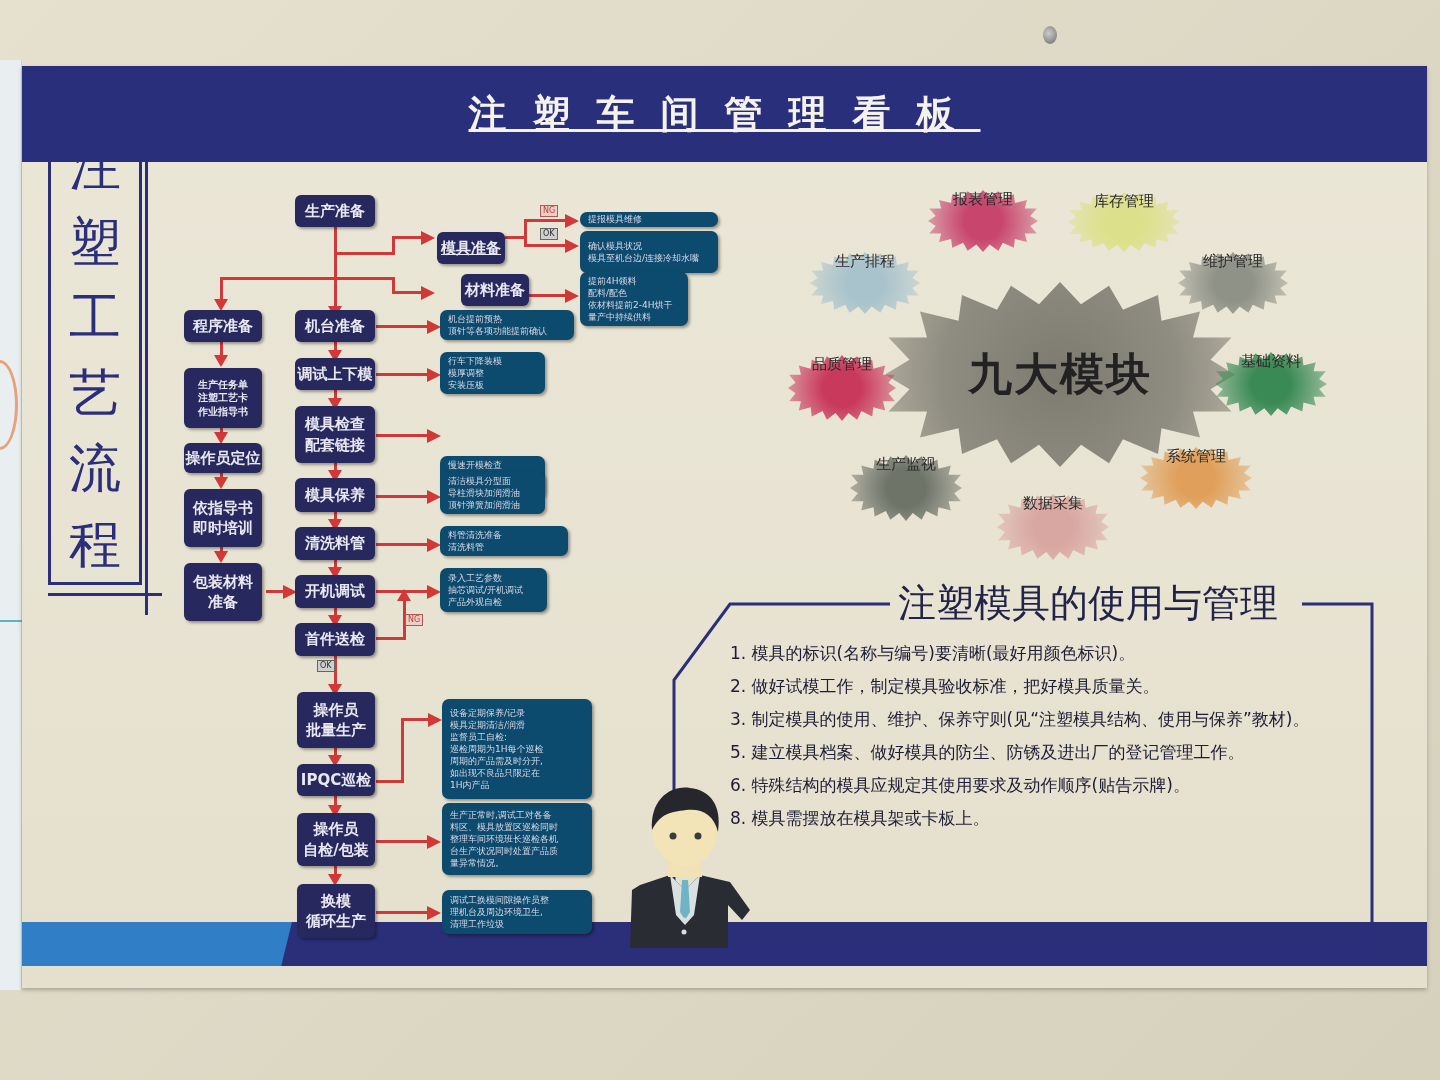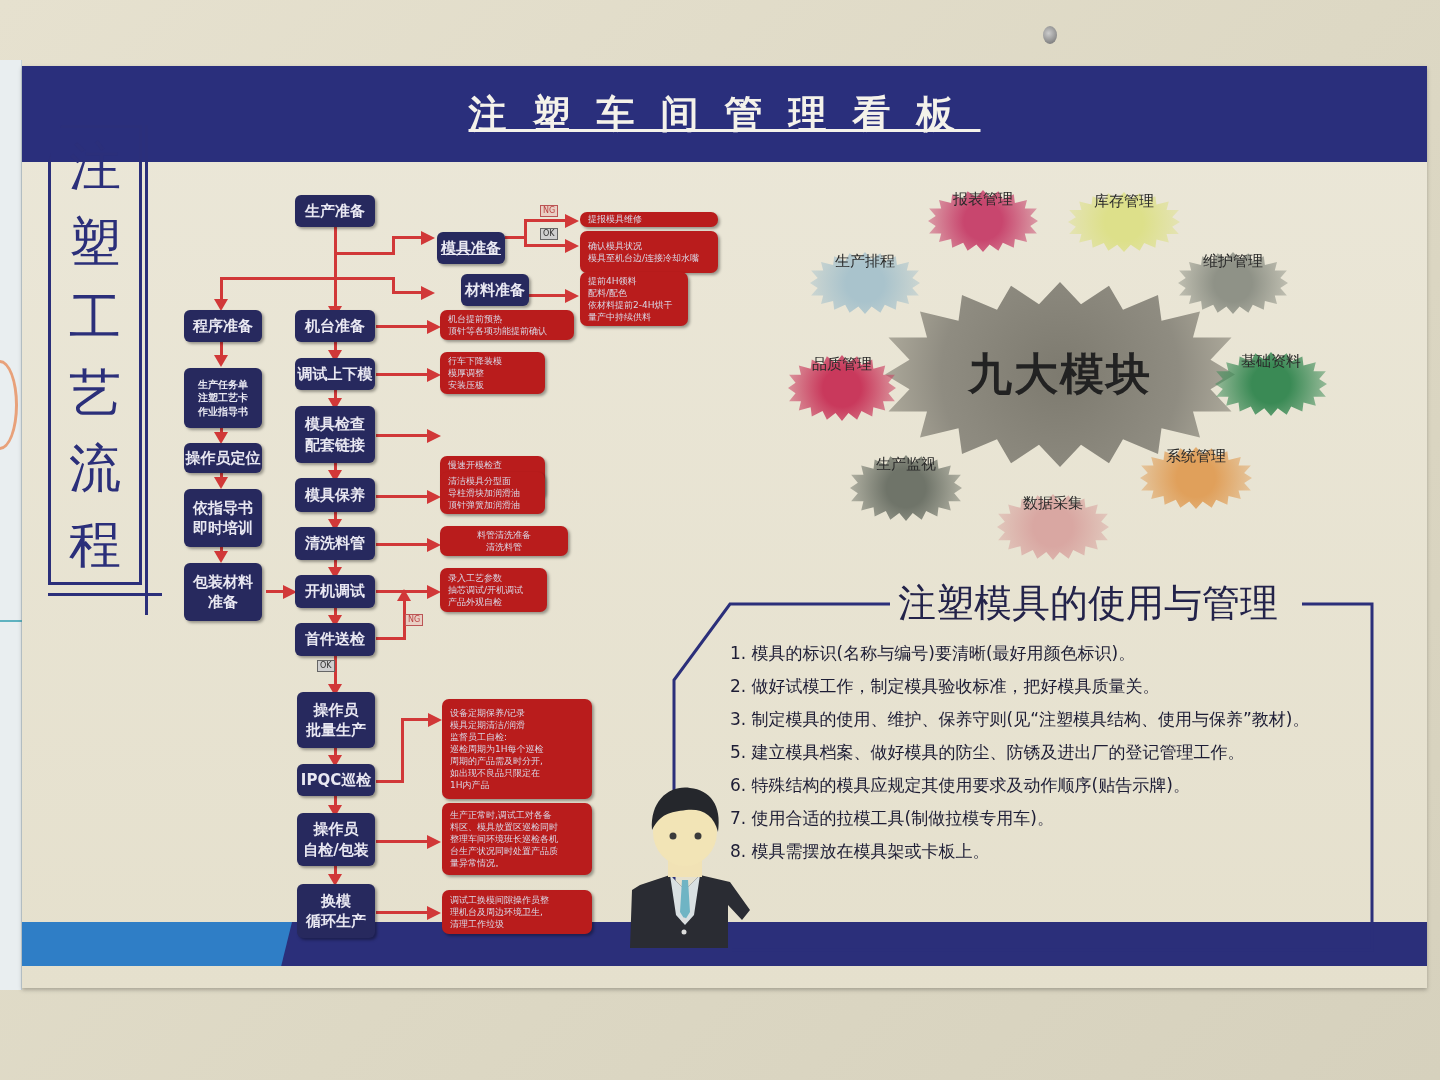--- a/index.html
+++ b/index.html
@@ -22,21 +22,21 @@
   .bottom-bar .light { position: absolute; left: 0; top: 0; width: 270px; height: 100%; background: #2f7ec6; clip-path: polygon(0 0, 100% 0, 96% 100%, 0 100%); }
 
   
   .vtitle { position: absolute; left: 48px; top: 125px; width: 94px; height: 460px; border: 3px solid #2b2f7a; border-radius: 0; clip-path: polygon(14% 0, 100% 0, 100% 100%, 0 100%, 0 8%); display: flex; flex-direction: column; align-items: center; justify-content: space-between; padding: 12px 0; }
   .vtitle span { font-size: 52px; color: #2b2f7a; line-height: 1; font-family: "DejaVu Sans", sans-serif; }
   .vtitle-line-v { position: absolute; left: 145px; top: 125px; width: 3px; height: 490px; background: #2b2f7a; }
   .vtitle-line-h { position: absolute; left: 48px; top: 593px; width: 114px; height: 3px; background: #2b2f7a; }
 
   
   .box { position: absolute; background: #27295e; color: #e9e8f2; border-radius: 6px; box-shadow: 2px 2px 3px rgba(0,0,0,0.35); display: flex; flex-direction: column; align-items: center; justify-content: center; text-align: center; font-weight: bold; font-size: 15px; line-height: 1.35; }
-  .note { position: absolute; background: #b91c1c; color: #d9d8e6; border-radius: 7px; box-shadow: 2px 2px 3px rgba(0,0,0,0.35); font-size: 9px; line-height: 1.35; padding: 4px 8px; display: flex; flex-direction: column; justify-content: center; }
+  .note { position: absolute; background: #0c4a6e; color: #d9d8e6; border-radius: 7px; box-shadow: 2px 2px 3px rgba(0,0,0,0.35); font-size: 9px; line-height: 1.35; padding: 4px 8px; display: flex; flex-direction: column; justify-content: center; }
 
   .ln { position: absolute; background: #d13838; }
   .ah-r { position: absolute; width: 0; height: 0; border-top: 7px solid transparent; border-bottom: 7px solid transparent; border-left: 14px solid #d13838; }
   .ah-d { position: absolute; width: 0; height: 0; border-left: 7px solid transparent; border-right: 7px solid transparent; border-top: 12px solid #d13838; }
   .ah-u { position: absolute; width: 0; height: 0; border-left: 7px solid transparent; border-right: 7px solid transparent; border-bottom: 12px solid #d13838; }
   .tag { position: absolute; font-size: 8px; padding: 0 2px; border: 1px solid #b55; color: #b44; background: #e9cfc4; line-height: 10px; }
   .tag.ok { border-color: #666; color: #333; background: #cfcfcf; }
 
   
   .burst { position: absolute; display: flex; justify-content: center; font-weight: normal; font-size: 15px; color: #2a2a2a; }
@@ -227,21 +227,21 @@
 <div class="note" style="left:440px;top:413px;width:105px;height:42px;margin-top:43px;">
     <span>慢速开模检查</span>
     <span>水管/油管</span>
     <span>抽芯/模温机</span>
   </div>
 <div class="note" style="left:440px;top:472px;width:105px;height:42px;">
     <span>清洁模具分型面</span>
     <span>导柱滑块加润滑油</span>
     <span>顶针弹簧加润滑油</span>
   </div>
-<div class="note" style="left:440px;top:526px;width:128px;height:30px;align-items:center;">
+<div class="note" style="left:440px;top:526px;width:128px;height:30px;">
     <span>料管清洗准备</span>
     <span>清洗料管</span>
   </div>
 <div class="note" style="left:440px;top:568px;width:107px;height:44px;">
     <span>录入工艺参数</span>
     <span>抽芯调试/开机调试</span>
     <span>产品外观自检</span>
   </div>
 <div class="note" style="left:442px;top:673px;width:150px;height:100px;margin-top:26px;">
     <span>设备定期保养/记录</span>
@@ -319,21 +319,20 @@
   <polyline points="218,2 58,2 2,78 2,320" fill="none" stroke="#2b2f7a" stroke-width="3"></polyline>
   <polyline points="630,2 700,2 700,348 60,348" fill="none" stroke="#2b2f7a" stroke-width="3"></polyline>
 </svg>
 <div class="mm-title">注塑模具的使用与管理</div>
 <ul class="mm-list">
   <li>1. 模具的标识(名称与编号)要清晰(最好用颜色标识)。</li>
   <li>2. 做好试模工作，制定模具验收标准，把好模具质量关。</li>
   <li>3. 制定模具的使用、维护、保养守则(见“注塑模具结构、使用与保养”教材)。</li>
   <li>5. 建立模具档案、做好模具的防尘、防锈及进出厂的登记管理工作。</li>
   <li>6. 特殊结构的模具应规定其使用要求及动作顺序(贴告示牌)。</li>
-  <li>7. 使用合适的拉模工具(制做拉模专用车)。</li>
   <li>8. 模具需摆放在模具架或卡板上。</li>
 </ul>
 
 <svg style="position:absolute;left:610px;top:770px;width:150px;height:180px;" viewBox="0 0 150 180">
   <path d="M30,115 L60,105 L75,120 L90,105 L120,112 L140,140 L132,150 L118,135 L118,178 L20,178 L22,120 Z" fill="#2a2c33"></path>
   <path d="M60,105 L75,120 L90,105 L84,145 L75,155 L66,145 Z" fill="#d9e0e2"></path>
   <path d="M72,110 L78,110 L80,142 L75,150 L70,142 Z" fill="#6fb4c4"></path>
   <circle cx="74" cy="150" r="2.5" fill="#ddd"></circle>
   <circle cx="74" cy="162" r="2.5" fill="#ddd"></circle>
   <rect x="58" y="85" width="34" height="22" fill="#f1e2b5"></rect>

